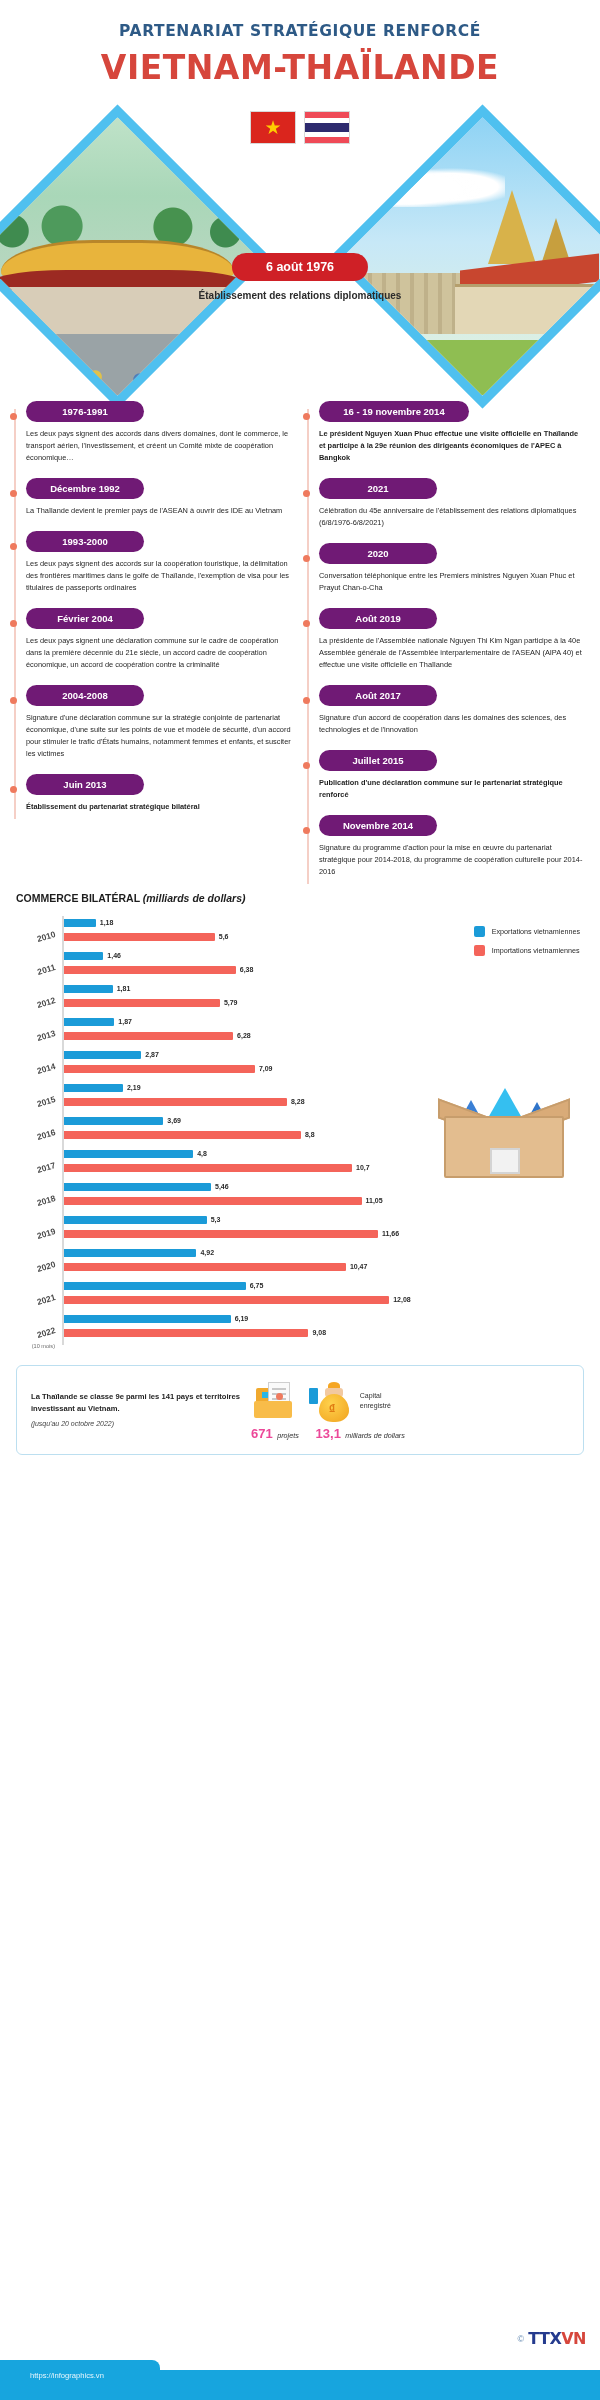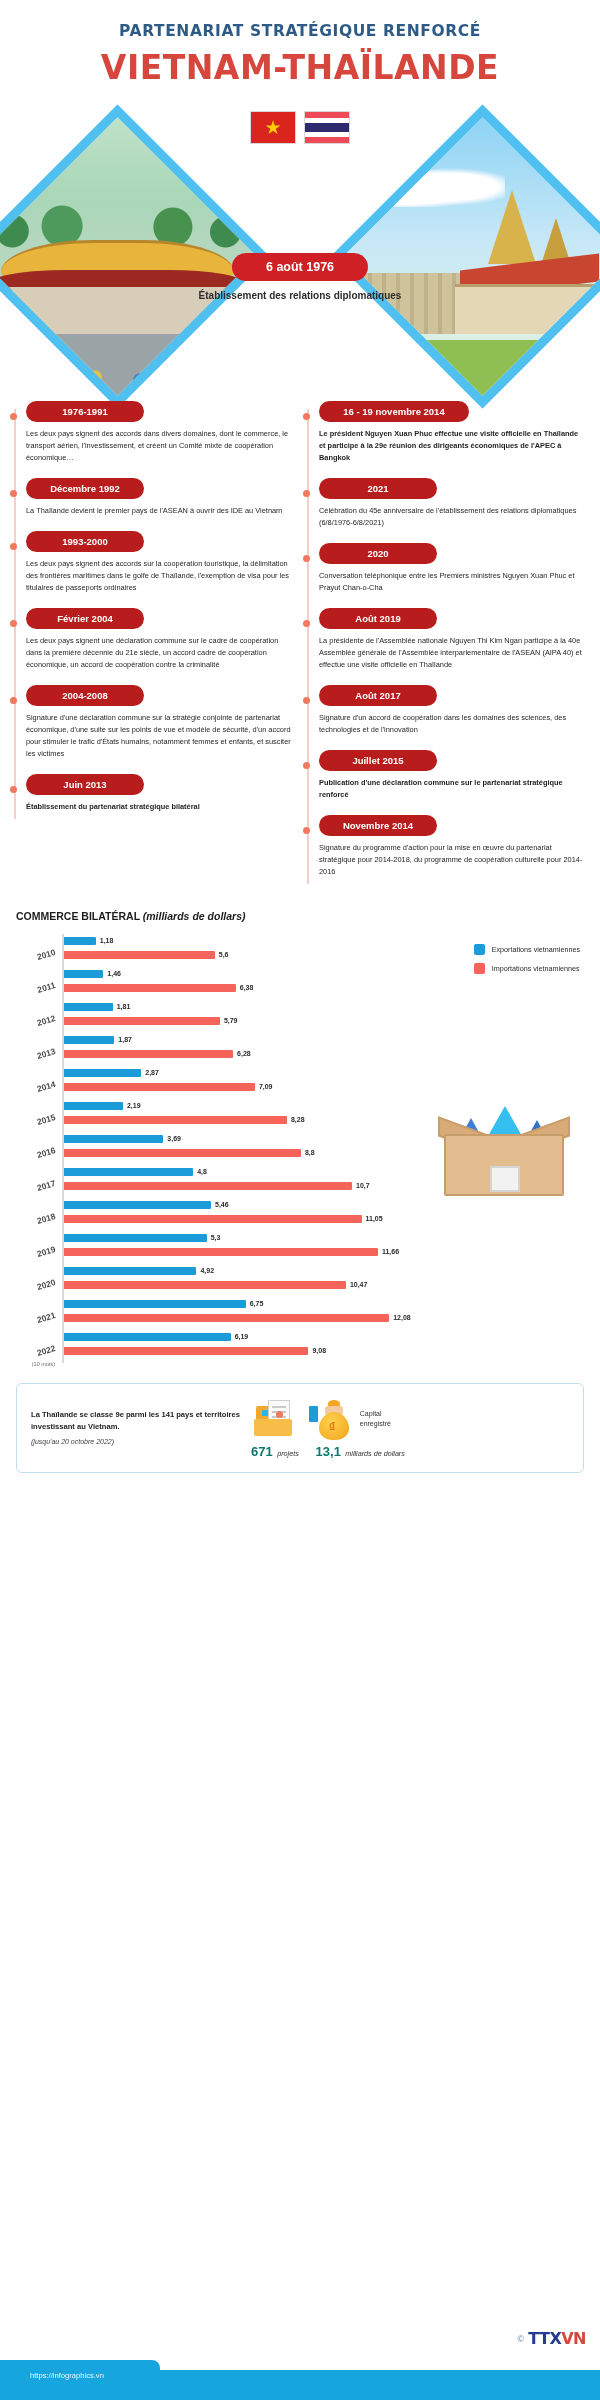--- a/index.html
+++ b/index.html
@@ -117,30 +117,30 @@
     content: ""; position: absolute; left: 0; top: 8px; bottom: 8px;
     width: 2px; background: #f5cfc6;
   }
   .col-right { margin-top: 0; }
   .tl-item { position: relative; margin-bottom: 14px; }
   .tl-item::after {
     content: ""; position: absolute; left: -16px; top: 12px;
     width: 7px; height: 7px; background: #ef7a5e; border-radius: 50%;
   }
   .badge {
-    display: inline-block; background: #b91c1c; color: #fff;
+    display: inline-block; background: #701a75; color: #fff;
     border-radius: 13px; padding: 5px 16px; font-size: 9.5px;
     font-weight: bold; min-width: 118px; text-align: center; white-space: nowrap;
   }
   .badge.wide { min-width: 150px; }
   .tl-text { margin-top: 6px; font-size: 7.4px; line-height: 1.62; color: #1f1f1f; }
   .tl-text.bold { font-weight: bold; }
 
   
-  .chart-wrap { margin-top: 18px; padding: 0 16px; }
+  .chart-wrap { padding: 0 16px; }
   .chart-title { font-size: 10.5px; font-weight: bold; color: #1d1d1d; }
   .chart-title em { font-style: italic; font-weight: bold; }
   .chart-area { position: relative; margin-top: 12px; }
   .legend { position: absolute; right: 4px; top: 10px; }
   .legend-row { display: flex; align-items: center; gap: 7px; margin-bottom: 8px; }
   .legend-sw { width: 11px; height: 11px; border-radius: 2px; }
   .legend-lbl { font-size: 7.2px; color: #2a2a2a; }
   .rows { width: 100%; }
   .row { display: flex; align-items: center; height: 33px; }
   .ylabel {
@@ -178,21 +178,21 @@
   
   .infobox {
     margin: 16px 16px 0 16px; border: 1px solid #bcdff0; border-radius: 6px;
     background: #fff; padding: 12px 14px; display: flex; align-items: center; gap: 10px;
   }
   .info-text { width: 210px; font-size: 7.6px; line-height: 1.6; color: #1f1f1f; font-weight: bold; }
   .info-sub { font-weight: normal; font-style: italic; font-size: 7px; color: #444; margin-top: 3px; }
   .stat { display: flex; align-items: center; gap: 7px; }
   .stat-col { text-align: center; }
   .stat-icon { width: 46px; height: 46px; position: relative; margin: 0 auto; }
-  .stat-num { font-size: 13px; font-weight: bold; color: #0f766e; }
+  .stat-num { font-size: 13px; font-weight: bold; color: #ec4899; }
   .stat-unit { font-size: 7.2px; color: #333; font-style: italic; }
   .stat-label { font-size: 7px; color: #333; line-height: 1.4; text-align: left; width: 52px; }
 
   
   .ic-folder-back { position:absolute; left:4px; bottom:8px; width:34px; height:24px;
                     background:#f0a92e; border-radius:2px 2px 3px 3px; }
   .ic-folder-tab  { position:absolute; left:4px; bottom:30px; width:16px; height:6px;
                     background:#f0a92e; border-radius:2px 2px 0 0; }
   .ic-doc   { position:absolute; left:16px; bottom:14px; width:22px; height:28px;
               background:#fafafa; border:1px solid #cfcfcf; }

